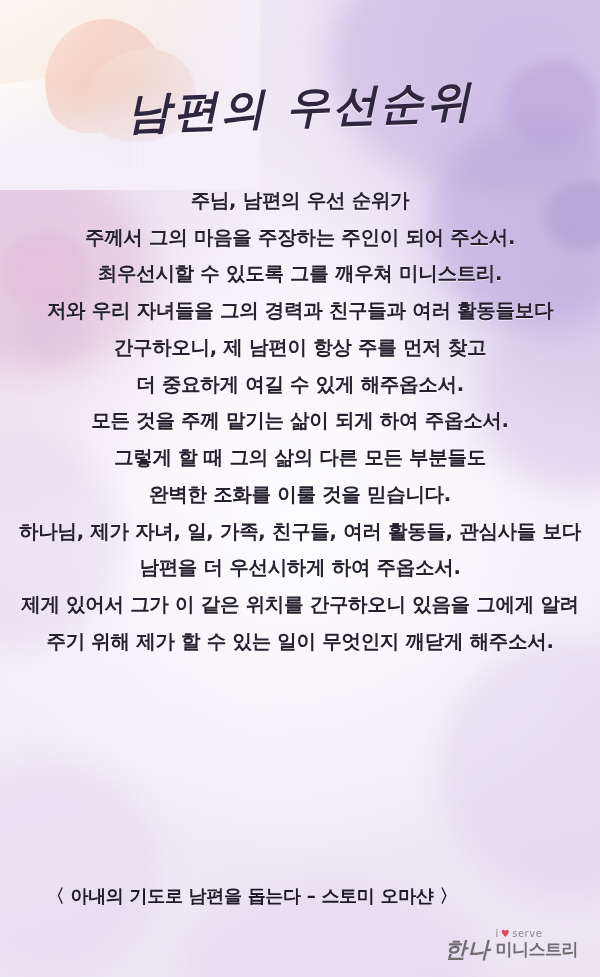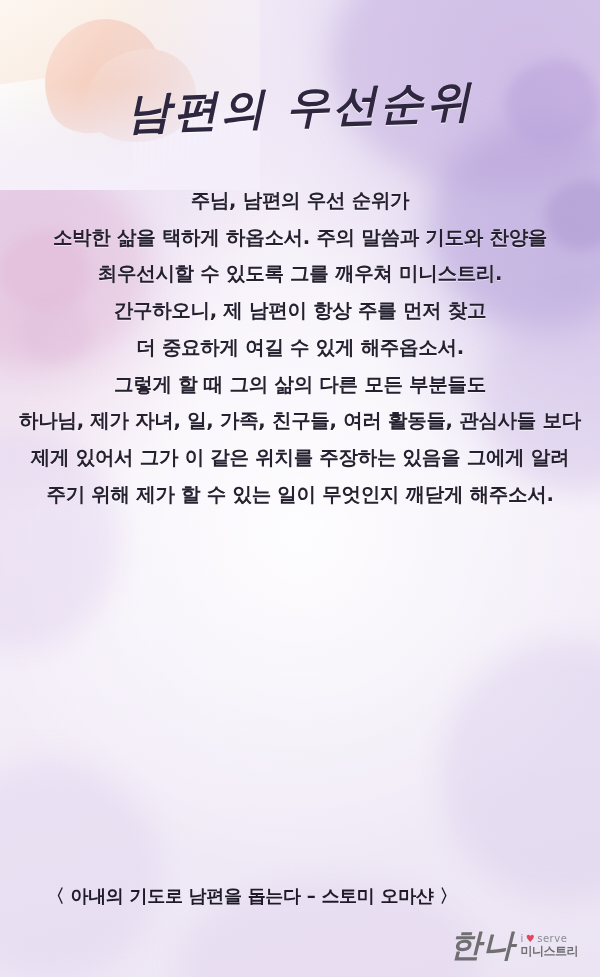--- a/index.html
+++ b/index.html
@@ -162,21 +162,21 @@
   .logo {
     position: absolute;
     right: 22px;
     bottom: 16px;
     display: flex;
     align-items: flex-end;
     gap: 5px;
     height: 40px;
   }
   .logo .han {
-    font-size: 32px;
+    font-size: 22px;
     font-weight: bold;
     font-style: italic;
     color: #6f6f72;
     line-height: 1;
     letter-spacing: 1px;
   }
   .logo .ministry-wrap {
     display: flex;
     flex-direction: column;
     align-items: flex-start;
@@ -188,25 +188,24 @@
     font-size: 10px;
     color: #8b8b90;
     letter-spacing: 0.5px;
     display: flex;
     align-items: center;
     gap: 2px;
     margin-bottom: 2px;
   }
   .logo .iserve .heart { color: #e0475f; font-size: 10px; }
   .logo .ministry {
-    font-size: 12px;
+    font-size: 17px;
     color: #6f6f72;
     letter-spacing: -0.5px;
     font-weight: 600;
-    font-family: Liberation Mono, monospace;
   }
 </style>
 </head>
 <body>
 
 <div class="card">
 
   <div class="blob b1"></div>
   <div class="blob b2"></div>
   <div class="blob b3"></div>
@@ -228,27 +227,31 @@
     <div class="sleeve"></div>
     <div class="hand-a"></div>
     <div class="hand-b"></div>
     <div class="fade"></div>
   </div>
 
   <div class="title">남편의 우선순위</div>
 
   <div class="prayer">
     <p>주님, 남편의 우선 순위가</p>
-    <p>소박한 삶을 택하게 하옵소서. 주의 말씀과 기도와 찬양을</p>
+    <p>주께서 그의 마음을 주장하는 주인이 되어 주소서.</p>
     <p>최우선시할 수 있도록 그를 깨우쳐 미니스트리.</p>
+    <p>저와 우리 자녀들을 그의 경력과 친구들과 여러 활동들보다</p>
     <p>간구하오니, 제 남편이 항상 주를 먼저 찾고</p>
     <p>더 중요하게 여길 수 있게 해주옵소서.</p>
+    <p>모든 것을 주께 맡기는 삶이 되게 하여 주옵소서.</p>
     <p>그렇게 할 때 그의 삶의 다른 모든 부분들도</p>
+    <p>완벽한 조화를 이룰 것을 믿습니다.</p>
     <p>하나님, 제가 자녀, 일, 가족, 친구들, 여러 활동들, 관심사들 보다</p>
-    <p>제게 있어서 그가 이 같은 위치를 주장하는 있음을 그에게 알려</p>
+    <p>남편을 더 우선시하게 하여 주옵소서.</p>
+    <p>제게 있어서 그가 이 같은 위치를 간구하오니 있음을 그에게 알려</p>
     <p>주기 위해 제가 할 수 있는 일이 무엇인지 깨닫게 해주소서.</p>
   </div>
 
   <div class="source">〈 아내의 기도로 남편을 돕는다 – 스토미 오마샨 〉</div>
 
   <div class="logo">
     <span class="han">한나</span>
     <span class="ministry-wrap">
       <span class="iserve">
         <span>i</span>

